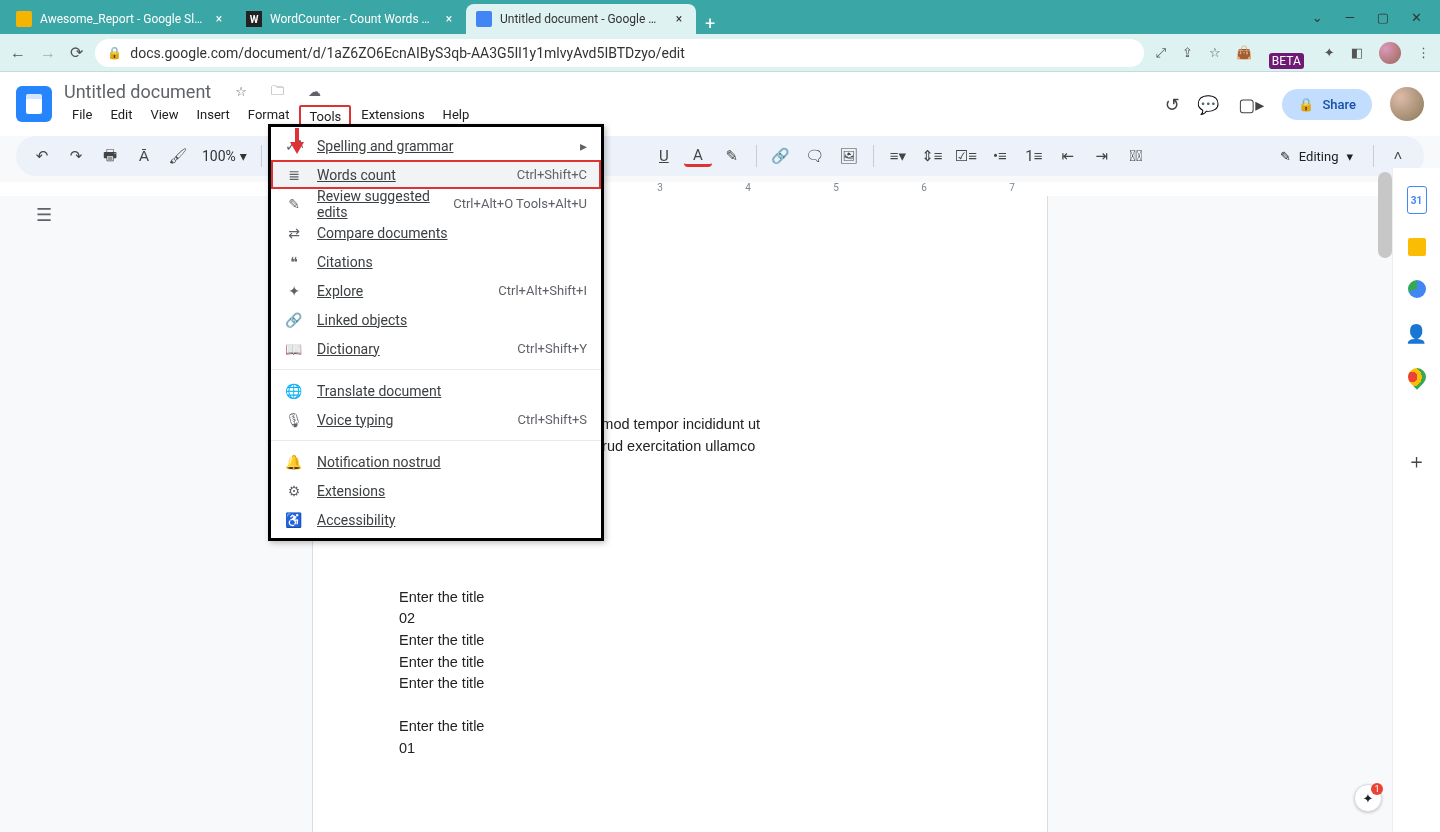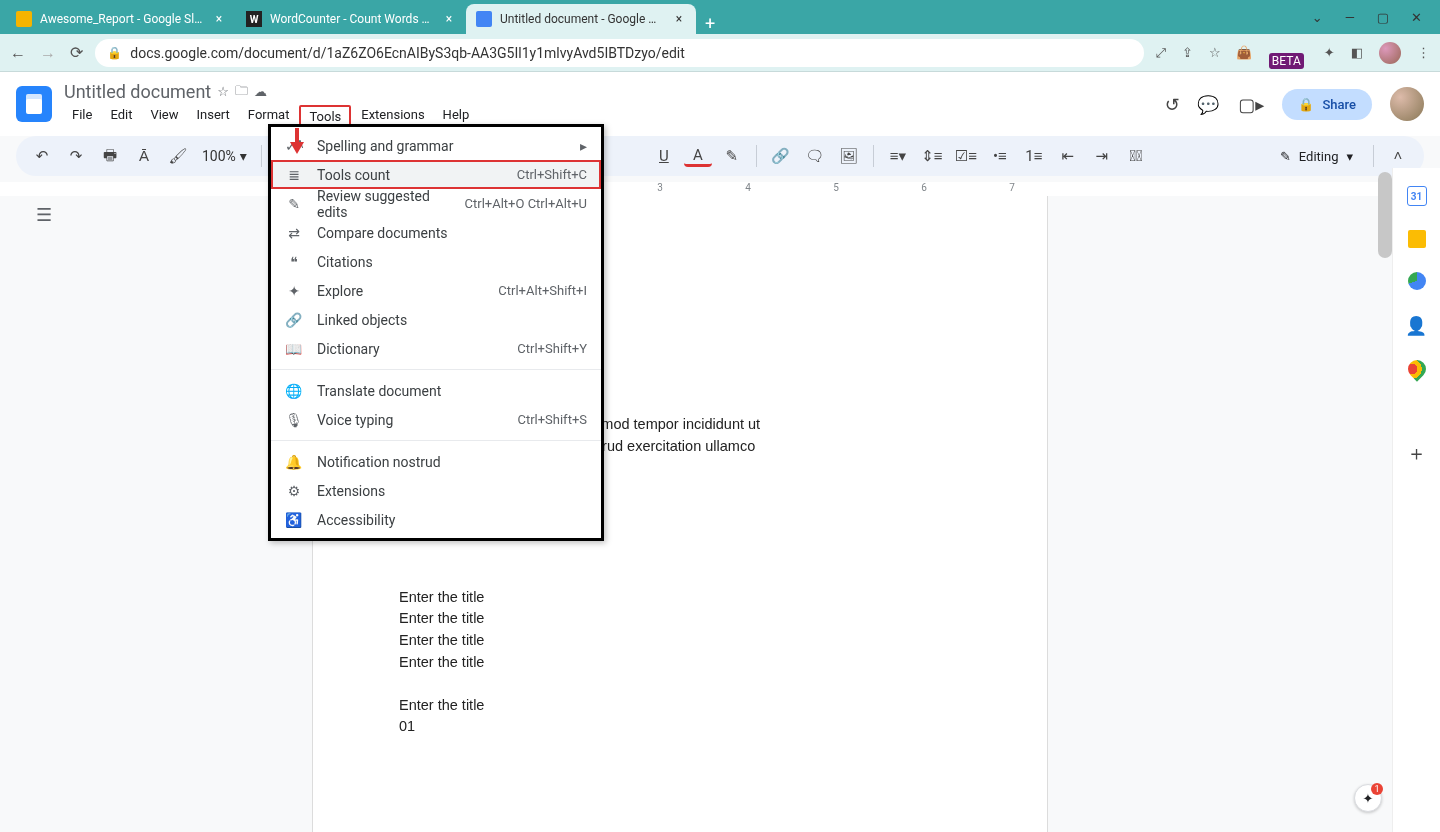--- a/index.html
+++ b/index.html
@@ -93,21 +93,21 @@
     padding: 0 16px;
   }
   .docs-logo {
     width: 36px; height: 36px; border-radius: 6px;
     background: #2684fc;
     display:flex; align-items:center; justify-content:center;
     margin-right: 12px;
   }
   .docs-logo::before { content:""; width:16px; height:20px; background:#fff; border-radius:2px; box-shadow: inset 0 5px 0 #2684fc33; }
   .doc-meta { flex:1; }
-  .doc-title-row { display:flex; align-items:center; gap:6px; }
+  .doc-title-row { display:flex; align-items:center; gap:24px; }
   .doc-title { font-size:18px; color:#5f6368; }
   .doc-title-row .sicon { color:#5f6368; cursor:pointer; }
   .menus { display:flex; gap:2px; margin-top:2px; }
   .menus span { padding: 2px 8px; cursor:pointer; }
   .menus .hl { border: 2px solid #d33; border-radius:2px; }
   .header-right { display:flex; align-items:center; gap:18px; }
   .header-right .icon { color:#444; cursor:pointer; font-size:18px; }
   .share-btn {
     background:#c3ddff; color:#174ea6;
     padding: 8px 16px; border-radius: 20px;
@@ -147,21 +147,21 @@
   .tools-menu .item {
     display:flex; align-items:center;
     height:29px;
     padding: 0 14px;
     gap:14px;
     cursor:pointer;
     font-size:14px;
     color:#3c4043;
   }
   .tools-menu .item .mi { width:18px; text-align:center; color:#5f6368; font-size:14px;}
-  .tools-menu .item .lbl { flex:1; }
+  .tools-menu .item .lbl { flex:1;text-decoration:underline; }
   .tools-menu .item .sc { color:#5f6368; font-size:13px; }
   .tools-menu .item .sub { color:#5f6368; }
   .tools-menu hr { border:none; border-top:1px solid #e8eaed; margin:6px 0; }
   .tools-menu .wc-hl { outline:2px solid #d33; outline-offset:-2px; background:#f1f3f4;}
   
   .red-arrow {
     position:absolute;
     left:290px; top:128px;
     width:14px; height:26px;
     z-index:60;
@@ -219,21 +219,21 @@
   .side-panel {
     position:absolute; right:0; top:168px; bottom:0;
     width:48px;
     background:#fff;
     border-left:1px solid #eee;
     display:flex; flex-direction:column; align-items:center;
     gap:24px;
     padding-top:18px;
   }
   .side-panel .sp { width:22px; height:22px; cursor:pointer; display:flex; align-items:center; justify-content:center; font-size:18px;}
-  .side-panel .cal { background:#fff; border:1px solid #4285f4; color:#4285f4; font-size:10px; font-weight:700; border-radius:3px; width:20px; height:20px;text-align:center;}
+  .side-panel .cal { background:#fff; border:1px solid #4285f4; color:#4285f4; font-size:10px; font-weight:700; border-radius:3px; width:20px; height:28px;text-align:center;}
   .side-panel .keep{ width:18px;height:18px;background:#fbbc04;border-radius:2px;}
   .side-panel .tasks{ width:18px;height:18px;border-radius:50%;background:conic-gradient(#4285f4 0 70%, #34a853 0);}  
   .side-panel .person{ color:#4285f4; }
   .side-panel .maps{ width:18px;height:18px;background:radial-gradient(circle at 30% 30%,#ea4335 0 30%,#fbbc04 0 55%,#34a853 0 80%,#4285f4 0);border-radius:50% 50% 50% 0;transform:rotate(-45deg);}
   .side-panel .plus{ color:#444; font-size:20px; margin-top:40px;}
 
   
   .vscroll {
     position:absolute; right:48px; top:172px;
     width:14px; height:86px;
@@ -387,27 +387,27 @@
 
 <div class="red-arrow"></div>
 <div class="tools-menu" id="tools-menu">
     <div class="item">
       <span class="mi">✓ᴬ</span>
       <span class="lbl">Spelling and grammar</span>
       <span class="sub">▸</span>
     </div>
     <div class="item wc-hl">
       <span class="mi">≣</span>
-      <span class="lbl">Tools count</span>
+      <span class="lbl">Words count</span>
       <span class="sc">Ctrl+Shift+C</span>
     </div>
     <div class="item">
       <span class="mi">✎</span>
       <span class="lbl">Review suggested edits</span>
-      <span class="sc">Ctrl+Alt+O Ctrl+Alt+U</span>
+      <span class="sc">Ctrl+Alt+O Tools+Alt+U</span>
     </div>
     <div class="item">
       <span class="mi">⇄</span>
       <span class="lbl">Compare documents</span>
     </div>
     <div class="item">
       <span class="mi">❝</span>
       <span class="lbl">Citations</span>
     </div>
     <div class="item">
@@ -460,20 +460,21 @@
       <p>&nbsp;</p>
       <p>tetur adipiscing elit, sed do eiusmod tempor incididunt ut</p>
       <p>nim ad minim veniam, quis nostrud exercitation ullamco</p>
       <p>o consequat.</p>
       <p>&nbsp;</p>
       <p>&nbsp;</p>
       <p>&nbsp;</p>
       <p>&nbsp;</p>
       <p>&nbsp;</p>
       <p>Enter the title</p>
+      <p>02</p>
       <p>Enter the title</p>
       <p>Enter the title</p>
       <p>Enter the title</p>
       <p>&nbsp;</p>
       <p>Enter the title</p>
       <p>01</p>
     </div>
 </div>
 
 <div class="vscroll"></div>

